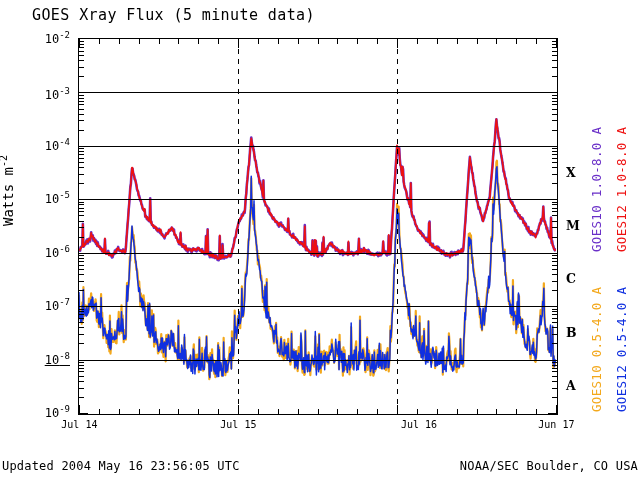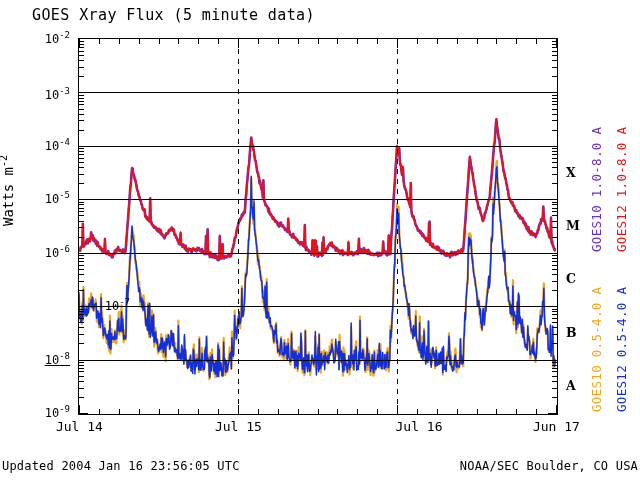--- a/index.html
+++ b/index.html
@@ -23,21 +23,21 @@
         background:repeating-linear-gradient(to bottom,#000 0 5px,transparent 5px 10px);}
 
   .ytk{position:absolute;left:0;height:1px;background:#000;}
   .ytkR{position:absolute;right:0;height:1px;background:#000;}
   .xtk{position:absolute;bottom:0;width:1px;background:#000;}
   .xtkT{position:absolute;top:0;width:1px;background:#000;}
 
   .ylab{position:absolute;right:0;font-size:12px;white-space:pre;text-align:right;
         transform:translateY(-50%);}
   .ylab sup{font-size:9px;vertical-align:super;}
-  .xlab{position:absolute;top:419px;font-size:13px;white-space:pre;
+  .xlab{position:absolute;top:419px;font-size:10px;white-space:pre;
         transform:translateX(-50%);}
 
   #ytitle{position:absolute;left:-2px;top:226px;font-size:14px;white-space:pre;
           transform:rotate(-90deg);transform-origin:left top;}
   #ytitle sup{font-size:10px;vertical-align:super;}
   #xtitle{position:absolute;left:318px;top:436px;font-size:12.5px;
           transform:translateX(-50%);white-space:pre;}
 
   .cls{position:absolute;left:566px;font-size:12.5px;font-weight:bold;
        font-family:"DejaVu Serif","Liberation Serif",serif;transform:translateY(-50%);}
@@ -253,21 +253,21 @@
         <div class="xtkT" style="left: 477px; height: 9px; width: 1px;"></div>
       </div>
   </div>
 
   <div id="ylabels">
       <div class="ylab" style="width: 70px; left: 0px; top: 38px;"><span>10</span><sup>-2</sup></div>
       <div class="ylab" style="width: 70px; left: 0px; top: 94px;"><span>10</span><sup>-3</sup></div>
       <div class="ylab" style="width: 70px; left: 0px; top: 144.857px;"><span>10</span><sup>-4</sup></div>
       <div class="ylab" style="width: 70px; left: 0px; top: 198.286px;"><span>10</span><sup>-5</sup></div>
       <div class="ylab" style="width: 70px; left: 0px; top: 251.714px;"><span>10</span><sup>-6</sup></div>
-      <div class="ylab" style="width: 70px; left: 12px; top: 305.143px; padding-left: 48px;"><span>10</span><sup>-7</sup></div>
+      <div class="ylab" style="width: 70px; left: 0px; top: 305.143px;"><span>10</span><sup>-7</sup></div>
       <div class="ylab" style="width: 70px; left: 0px; top: 358.571px; text-decoration: underline;"><span>10</span><sup>-8</sup></div>
       <div class="ylab" style="width: 70px; left: 0px; top: 412px;"><span>10</span><sup>-9</sup></div>
     </div>
   <div id="xlabels">
       <div class="xlab" style="left: 79.4px;">Jul 14</div>
       <div class="xlab" style="left: 238.4px;">Jul 15</div>
       <div class="xlab" style="left: 419px; text-align: right;">Jul 16</div>
       <div class="xlab" style="left: 556.4px;">Jun 17</div>
     </div>
   <div id="classes">
@@ -277,16 +277,16 @@
       <div class="cls" style="top: 331.857px;">B</div>
       <div class="cls" style="top: 385.286px;">A</div>
     </div>
   <div id="legend">
       <div class="vleg" style="left: 589px; top: 252px; color: rgb(106, 48, 200);">GOES10 1.0-8.0 A</div>
       <div class="vleg" style="left: 614px; top: 252px; color: rgb(238, 17, 17);">GOES12 1.0-8.0 A</div>
       <div class="vleg" style="left: 589px; top: 412px; color: rgb(243, 168, 28);">GOES10 0.5-4.0 A</div>
       <div class="vleg" style="left: 614px; top: 412px; color: rgb(16, 48, 224);">GOES12 0.5-4.0 A</div>
     </div>
 
-  <div class="txt" id="updated">Updated 2004 Jan 16 23:56:05 UTC</div>
+  <div class="txt" id="updated">Updated 2004 May 16 23:56:05 UTC</div>
   <div class="txt" id="credit">NOAA/SEC Boulder, CO USA</div>
 
 </div>
 
 </body></html>

